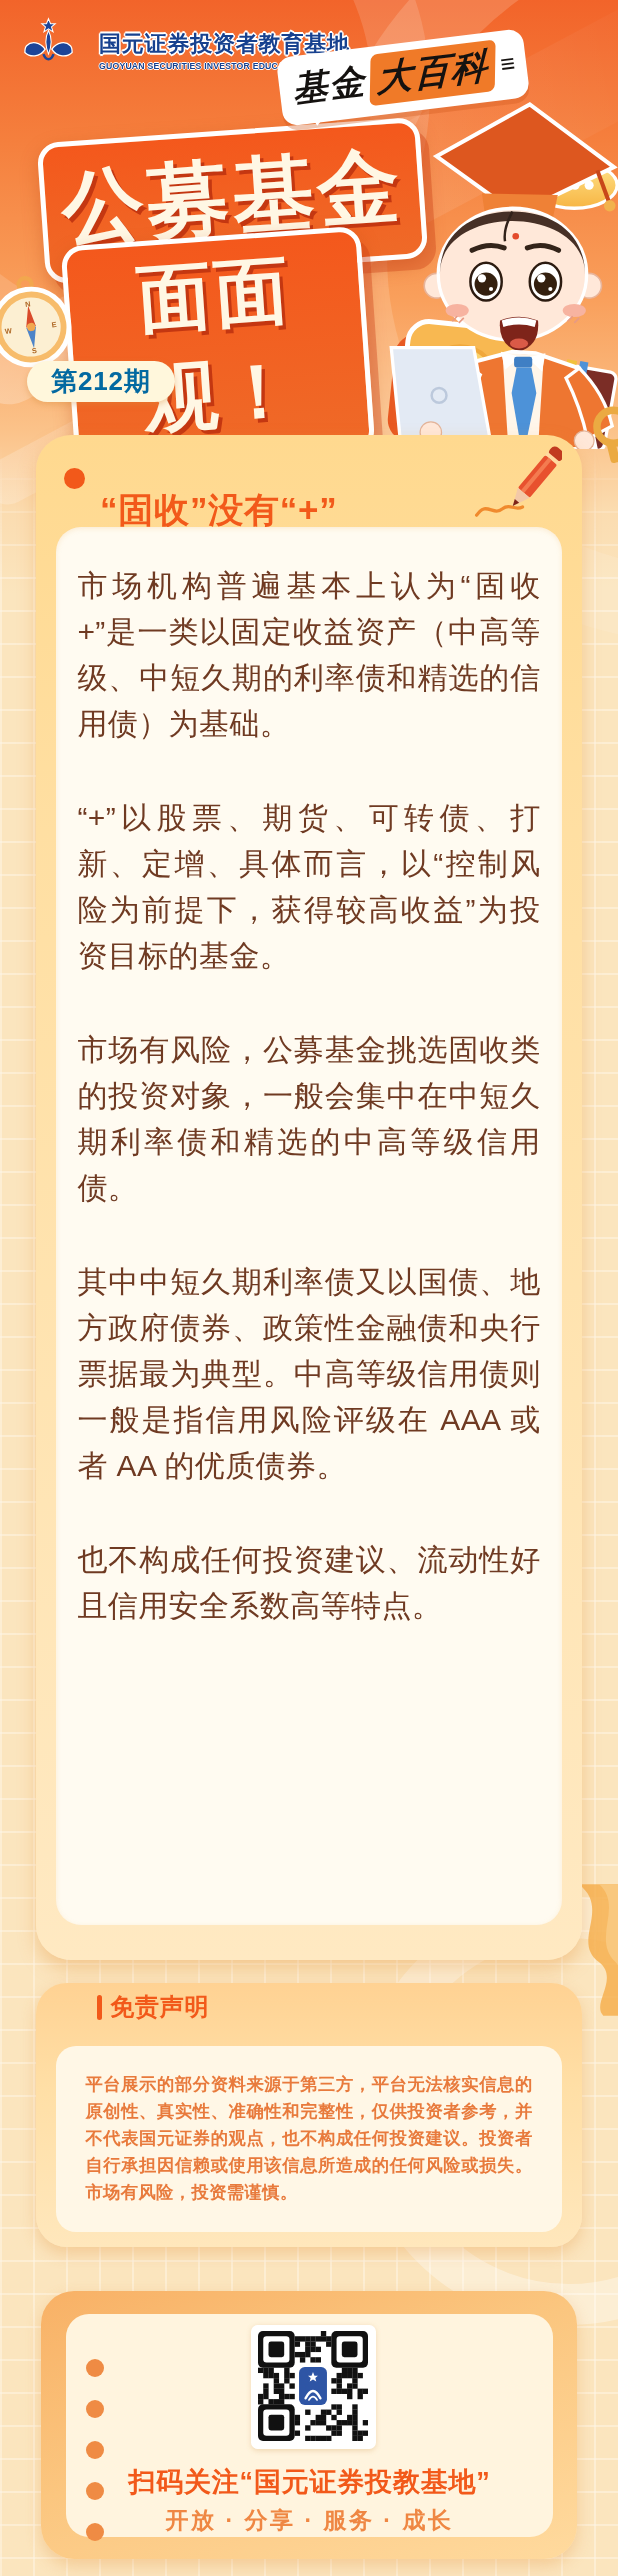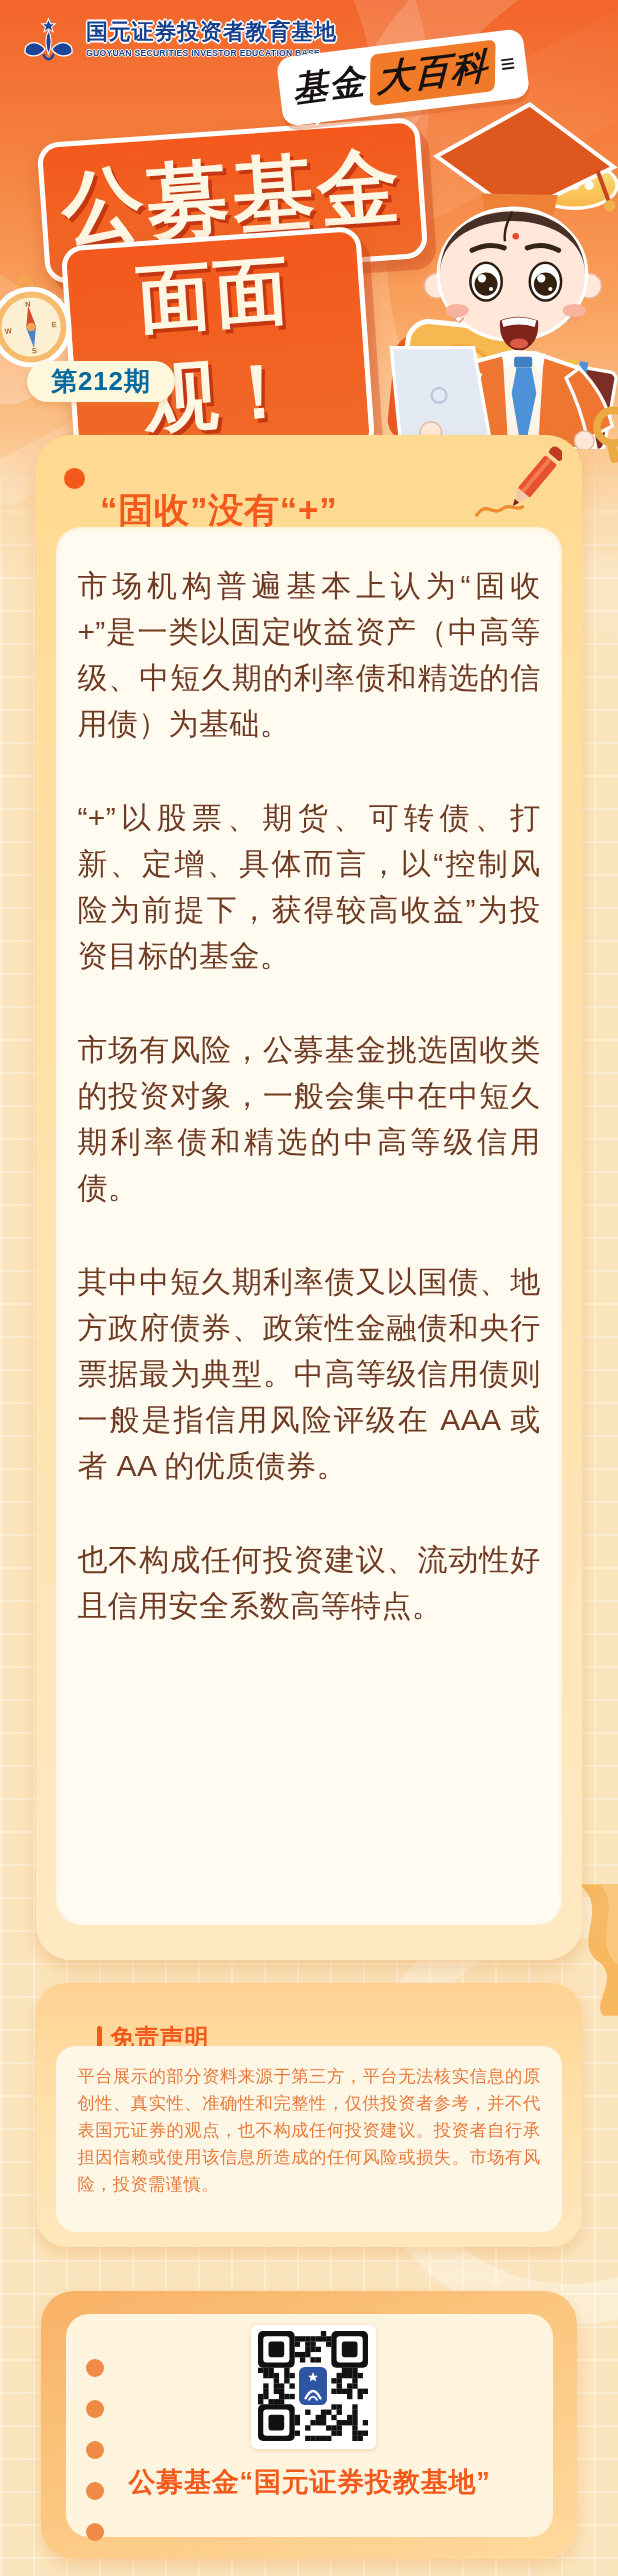--- a/index.html
+++ b/index.html
@@ -13,21 +13,21 @@
     -webkit-mask-image:linear-gradient(transparent,#000 132px);mask-image:linear-gradient(transparent,#000 132px);}
   .swirl{position:absolute;border-radius:50%;pointer-events:none;}
   .swirl.s1{left:-148px;top:-198px;width:462px;height:462px;border:58px solid rgba(255,255,255,.14);}
   .swirl.s2{left:313px;top:-132px;width:627px;height:627px;border:74px solid rgba(255,246,230,.18);}
   .swirl.s3{left:355px;top:1897px;width:346px;height:346px;border:41px solid rgba(255,255,255,.35);}
   .streak{position:absolute;background:linear-gradient(100deg,rgba(255,255,255,.26),rgba(255,255,255,0));transform:rotate(-28deg);border-radius:49px;}
   .streak.k1{left:-49px;top:247px;width:429px;height:74px;}
   .streak.k2{left:198px;top:99px;width:528px;height:99px;opacity:.6;}
   .streak.k3{left:-33px;top:388px;width:346px;height:46px;opacity:.8;}
   
-  .logo{position:absolute;left:23px;top:16.5px;display:flex;align-items:flex-start;gap:12px;}
+  .logo{position:absolute;left:23px;top:16.5px;display:flex;align-items:flex-end;gap:25px;}
   .logo svg{width:51px;height:54px;}
   .logo-title{font-size:22px;font-weight:800;color:#17418F;letter-spacing:0.8px;
     text-shadow:-1.6px 0 #fff,1.6px 0 #fff,0 -1.6px #fff,0 1.6px #fff,-0.8px -0.8px #fff,0.8px 0.8px #fff,-0.8px 0.8px #fff,0.8px -0.8px #fff;}
   .logo-sub{font-size:8.7px;font-weight:700;color:#17418F;letter-spacing:0.2px;margin-top:1.6px;
     text-shadow:-0.8px 0 #fff,0.8px 0 #fff,0 -0.8px #fff,0 0.8px #fff;}
   
   .series-badge{position:absolute;left:279px;top:43px;transform:rotate(-7deg);background:#fff;border-radius:15px;
     padding:8.2px 13px 10px 13px;box-shadow:0 5px 0 rgba(210,90,30,.35);display:flex;align-items:center;gap:5px;z-index:3;}
   .series-badge:after{content:"";position:absolute;left:28px;bottom:-13px;border:10px solid transparent;border-top-color:#fff;border-left-width:5px;}
   .sb-1{font-size:35px;font-weight:900;color:#151210;font-style:italic;letter-spacing:1.6px;}
@@ -59,25 +59,25 @@
   .card-heading{position:absolute;left:64px;top:23px;font-size:35px;font-weight:900;color:#F2591A;letter-spacing:0.8px;}
   .pencil{position:absolute;right:20px;top:8.2px;width:92px;height:82px;}
   .inner-card{position:absolute;left:20px;top:92px;width:506px;height:1398px;background:#FFFBF1;border-radius:25px;
     box-shadow:inset 0 1.6px 5px rgba(240,190,120,.25);}
   .inner-card .body{padding:21.4px 21.4px 0 21.4px;}
   .inner-card p{margin:15px 0 48px 0;font-size:30px;line-height:46px;color:#6F3A22;text-align:justify;font-weight:500;letter-spacing:0.4px;}
   
   .disc-card{position:absolute;left:36px;top:1983px;width:546px;height:264px;border-radius:31px;
     background:linear-gradient(180deg,#FFD293 0%,#FFDFA6 40%,#FFE7BC 100%);
     box-shadow:0 6.6px 15px rgba(228,146,58,.3);z-index:4;}
-  .disc-header{position:absolute;left:25px;top:39px;display:flex;align-items:center;gap:8.2px;padding-left:36px;}
+  .disc-header{position:absolute;left:25px;top:8px;display:flex;align-items:center;gap:8.2px;padding-left:36px;}
   .disc-bar{width:5px;height:25px;border-radius:2.5px;background:#F2591A;}
   .disc-title{font-size:24px;font-weight:900;color:#F2591A;letter-spacing:0.8px;}
   .disc-inner{position:absolute;left:20px;top:63px;width:506px;height:186px;background:#FFF7E6;border-radius:20px;}
-  .disc-inner p{margin:0;padding:16.5px 21.4px;font-size:17.3px;line-height:27px;color:#E87A3C;font-weight:400;text-align:justify;letter-spacing:0.4px;}
+  .disc-inner p{margin:8px;padding:16.5px 21.4px;font-size:17.3px;line-height:27px;color:#E87A3C;font-weight:700;text-align:justify;letter-spacing:0.4px;}
   
   .qr-card{position:absolute;left:41px;top:2291px;width:536px;height:268px;border-radius:33px;
     background:linear-gradient(160deg,#F8B166 0%,#FBC67F 45%,#FFDA9E 100%);
     box-shadow:0 6.6px 15px rgba(228,146,58,.3);z-index:4;}
   .qr-inner{position:absolute;left:25px;top:23px;width:487px;height:223px;background:#FFF4DE;border-radius:23px;}
   .dot-col{position:absolute;left:20px;top:45px;display:flex;flex-direction:column;gap:23px;}
   .dot-col span{width:18px;height:18px;border-radius:50%;background:#EF8B44;display:block;}
   .qr-tile{position:absolute;left:185px;top:10.7px;width:125px;height:124px;background:#fff;border-radius:6.6px;box-shadow:0 1.6px 5px rgba(200,140,60,.25);}
   .qr-tile svg{position:absolute;left:7.4px;top:6.6px;width:110px;height:110px;}
   .qr-caption{position:absolute;left:0;top:150px;width:487px;text-align:center;font-size:27px;font-weight:900;color:#F2591A;letter-spacing:0.8px;}
@@ -405,18 +405,19 @@
             </g>
           <g>
             <rect x="46" y="40" width="42" height="54" rx="9" fill="#fff"></rect>
             <rect x="50" y="44" width="34" height="46" rx="7" fill="#2E55A5"></rect>
             <polygon points="67,50 68.8,54.5 73,54.5 69.8,57.3 71,61.5 67,59 63,61.5 64.2,57.3 61,54.5 65.2,54.5" fill="#fff"></polygon>
             <path d="M58,82 Q67,64 76,82" fill="none" stroke="#fff" stroke-width="3" stroke-linecap="round"></path>
             <path d="M62,84 Q67,76 72,84" fill="none" stroke="#fff" stroke-width="2" stroke-linecap="round"></path>
           </g>
         </svg>
       </div>
-      <div class="qr-caption">公募基金“国元证券投教基地”</div>
+      <div class="qr-caption">扫码关注“国元证券投教基地”</div>
+      <div class="qr-slogan">开放 · 分享 · 服务 · 成长</div>
     </div>
   </div>
 
 </div>
 
 
 </body></html>

